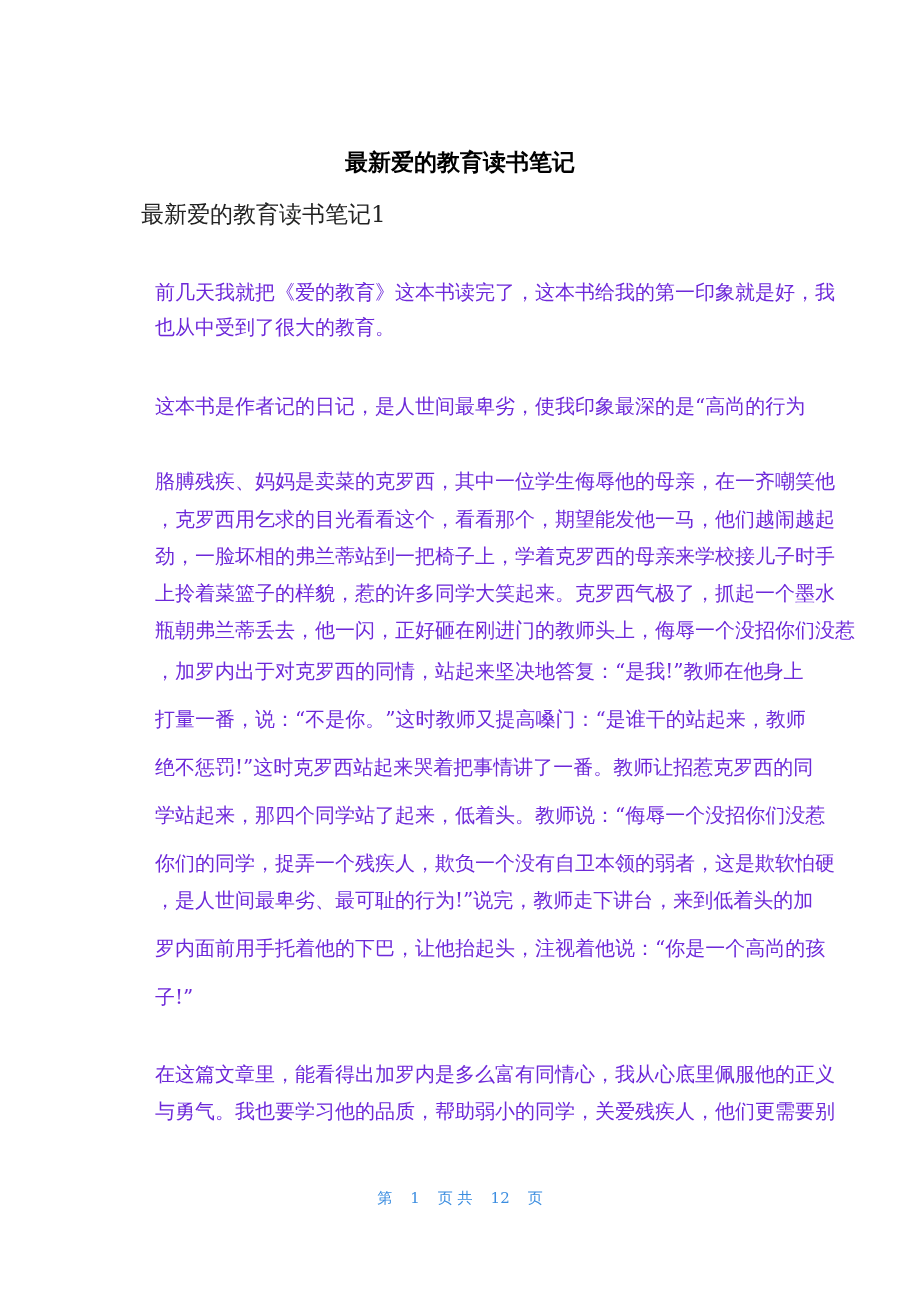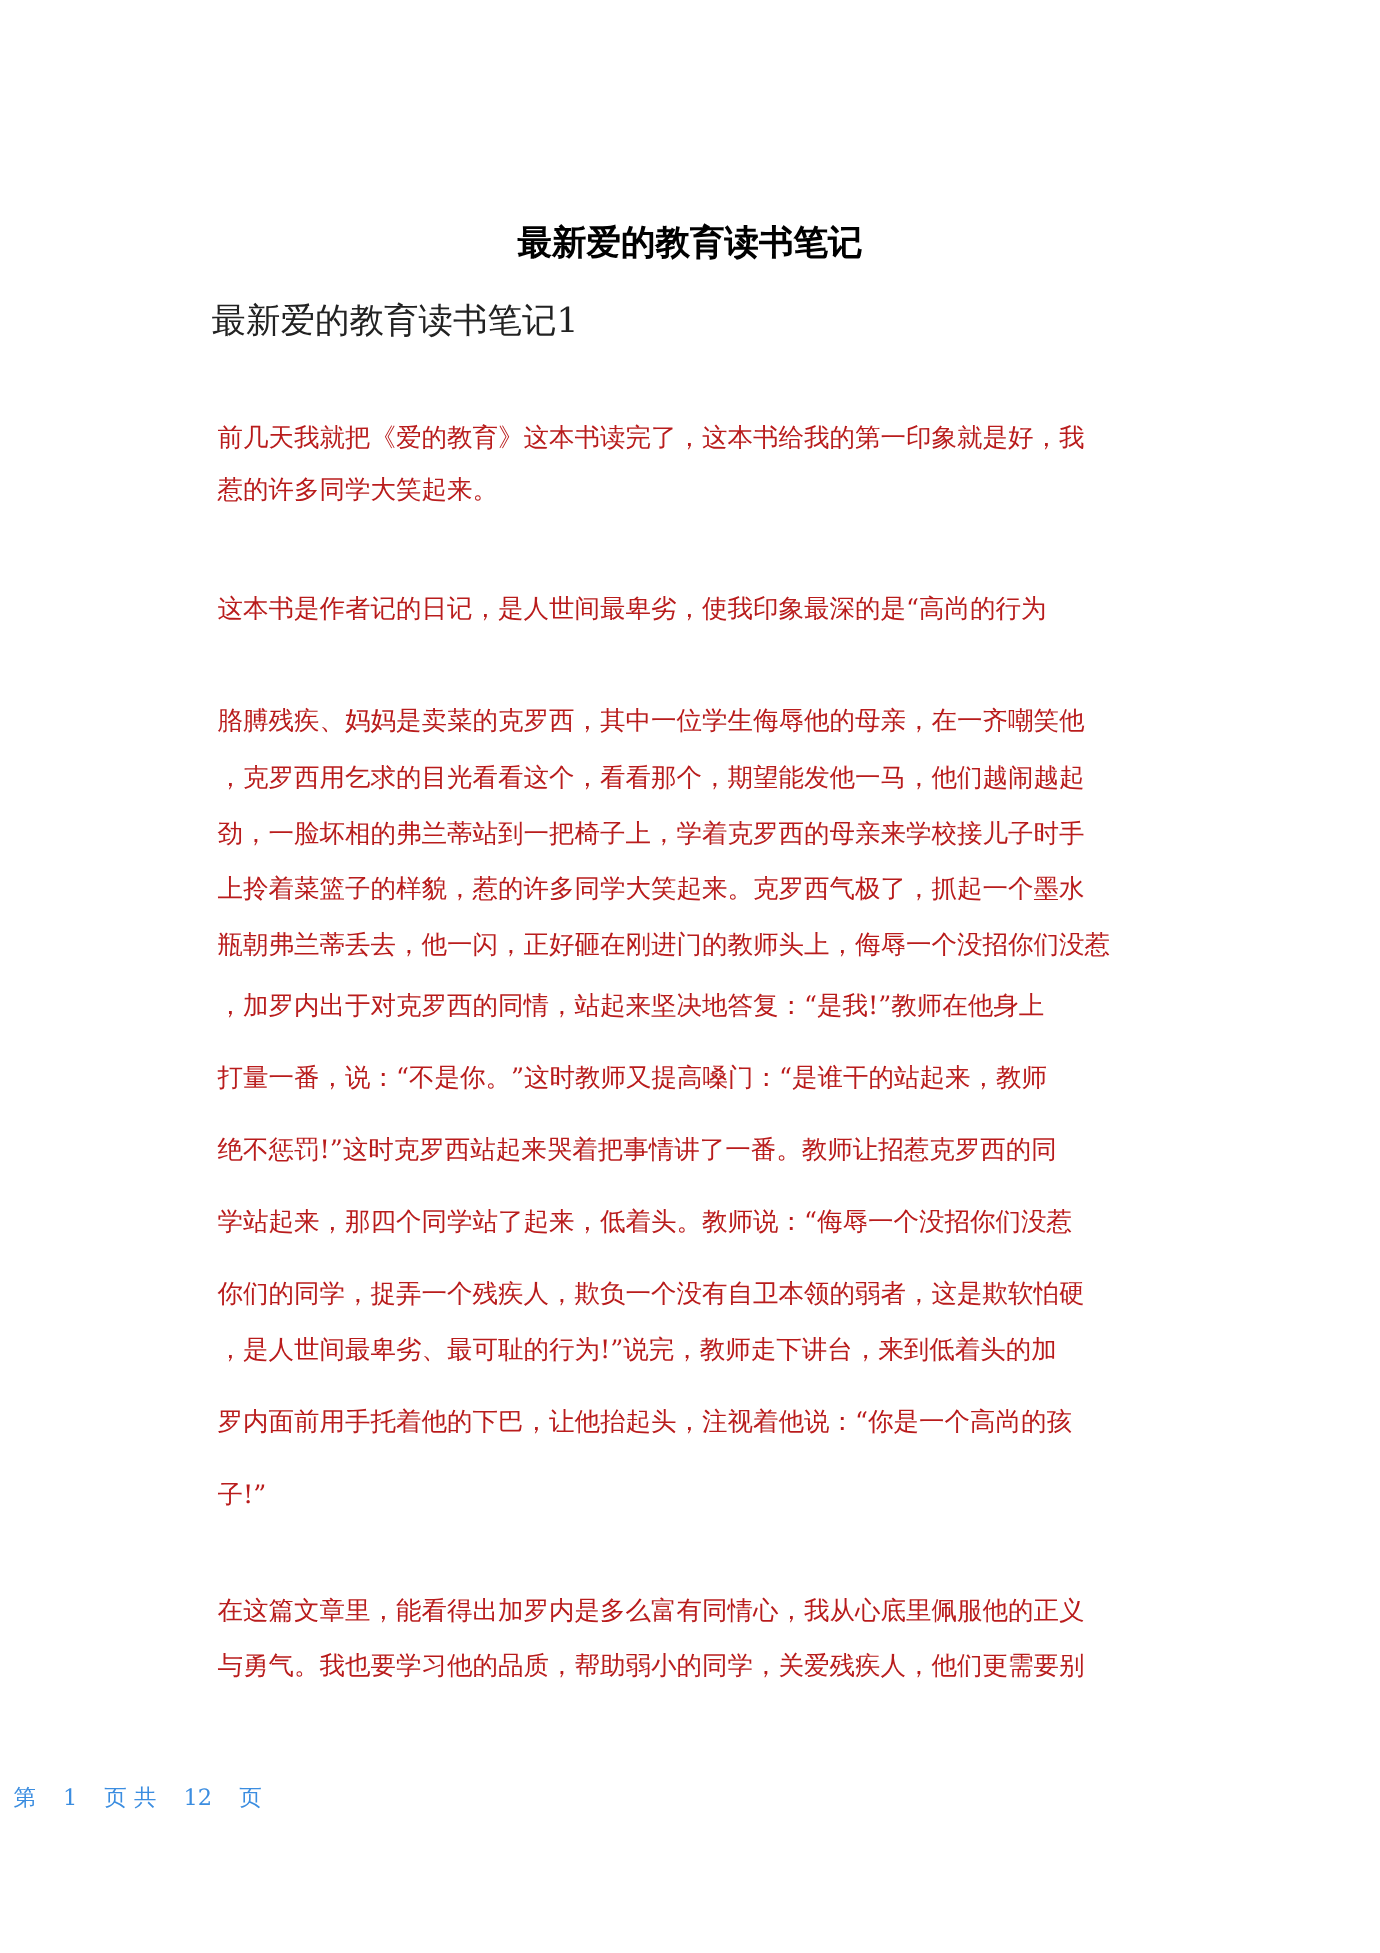--- a/index.html
+++ b/index.html
@@ -37,51 +37,51 @@
     .subtitle {
       position: absolute;
       left: 141px;
       top: 200px;
       font-size: 23px;
       line-height: 28px;
       color: #222222;
     }
     .line {
       position: absolute;
-      left: 145px;
+      left: 155px;
       width: 640px;
-      font-size: 17px;
+      font-size: 20px;
       line-height: 28px;
       white-space: nowrap;
-      color: #b91c1c;
+      color: #6d28d9;
     }
     .footer {
       position: absolute;
       left: 0;
       top: 1186px;
       width: 920px;
-      text-align: left;
+      text-align: center;
       font-size: 15px;
       line-height: 24px;
       color: #3b8de0;
       word-spacing: 0;
     }
     .footer span { margin: 0 9px; }
   </style>
 </head>
 <body>
 
 <div class="page">
 
   <div class="title">最新爱的教育读书笔记</div>
 
   <div class="subtitle">最新爱的教育读书笔记1</div>
 
   <div class="line" style="top:278px">前几天我就把《爱的教育》这本书读完了，这本书给我的第一印象就是好，我</div>
-  <div class="line" style="top:313px">惹的许多同学大笑起来。</div>
+  <div class="line" style="top:313px">也从中受到了很大的教育。</div>
 
   <div class="line" style="top:392px">这本书是作者记的日记，是人世间最卑劣，使我印象最深的是“高尚的行为</div>
   <div class="line" style="top:467px">胳膊残疾、妈妈是卖菜的克罗西，其中一位学生侮辱他的母亲，在一齐嘲笑他</div>
   <div class="line" style="top:505px">，克罗西用乞求的目光看看这个，看看那个，期望能发他一马，他们越闹越起</div>
   <div class="line" style="top:542px">劲，一脸坏相的弗兰蒂站到一把椅子上，学着克罗西的母亲来学校接儿子时手</div>
   <div class="line" style="top:579px">上拎着菜篮子的样貌，惹的许多同学大笑起来。克罗西气极了，抓起一个墨水</div>
   <div class="line" style="top:616px">瓶朝弗兰蒂丢去，他一闪，正好砸在刚进门的教师头上，侮辱一个没招你们没惹</div>
   <div class="line" style="top:657px">，加罗内出于对克罗西的同情，站起来坚决地答复：“是我!”教师在他身上</div>
   <div class="line" style="top:705px">打量一番，说：“不是你。”这时教师又提高嗓门：“是谁干的站起来，教师</div>
   <div class="line" style="top:753px">绝不惩罚!”这时克罗西站起来哭着把事情讲了一番。教师让招惹克罗西的同</div>

